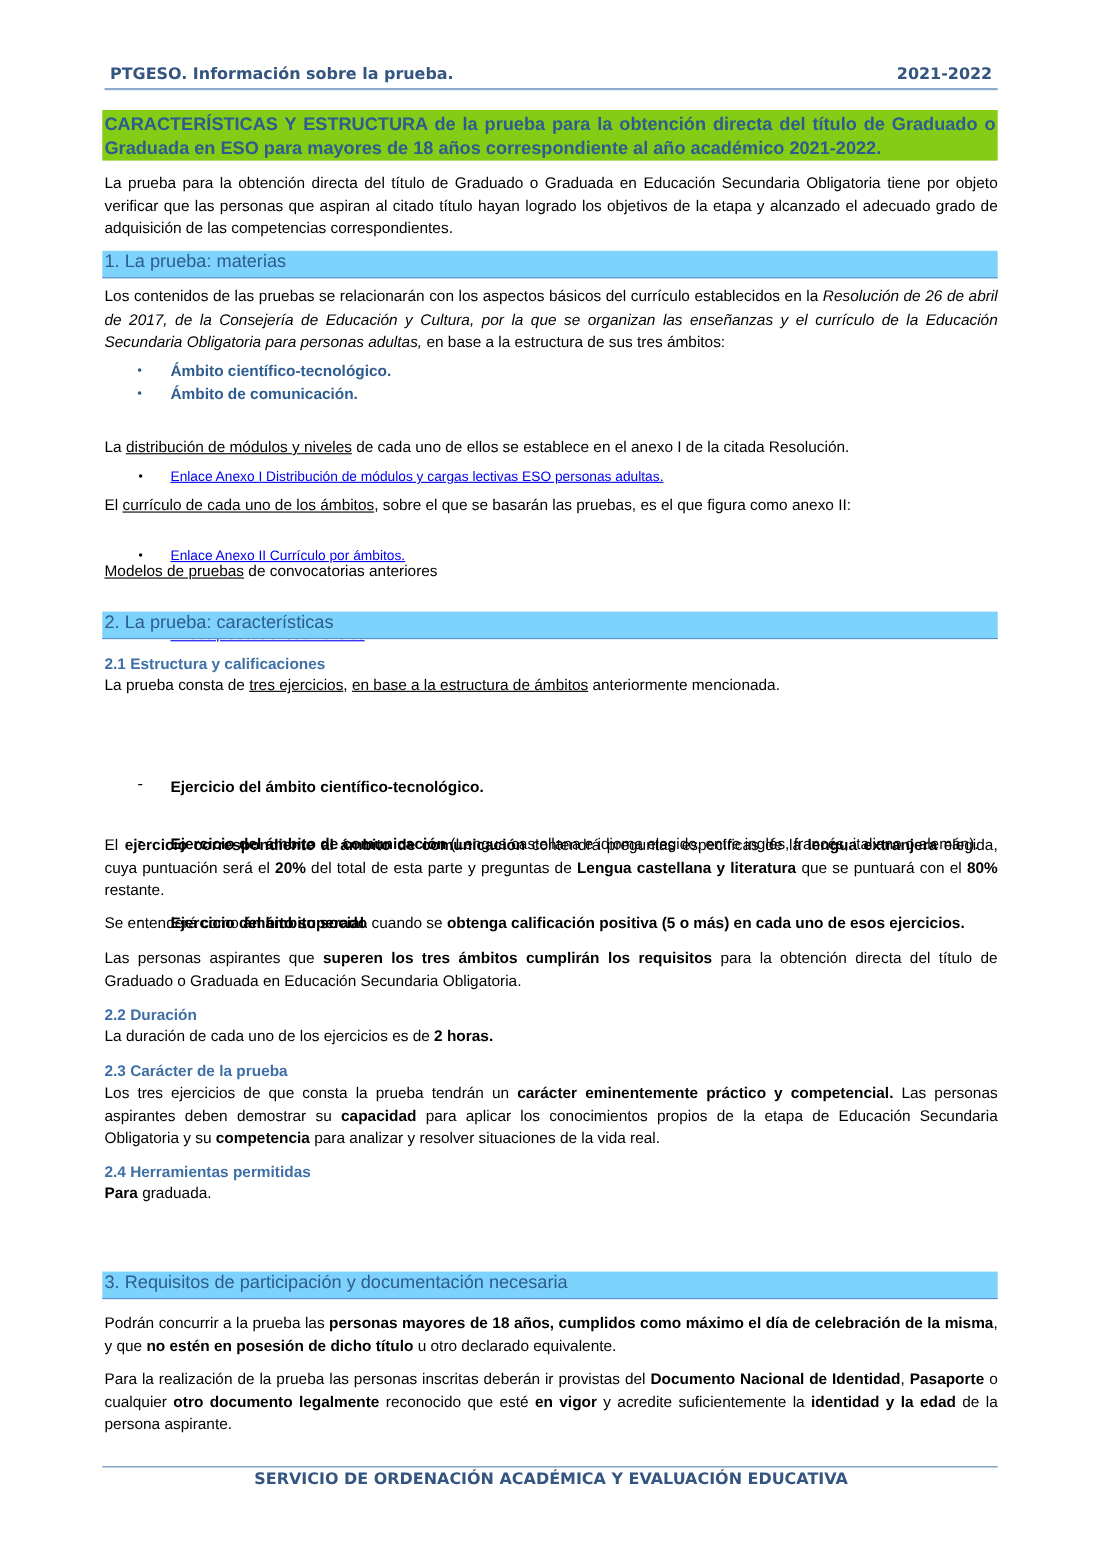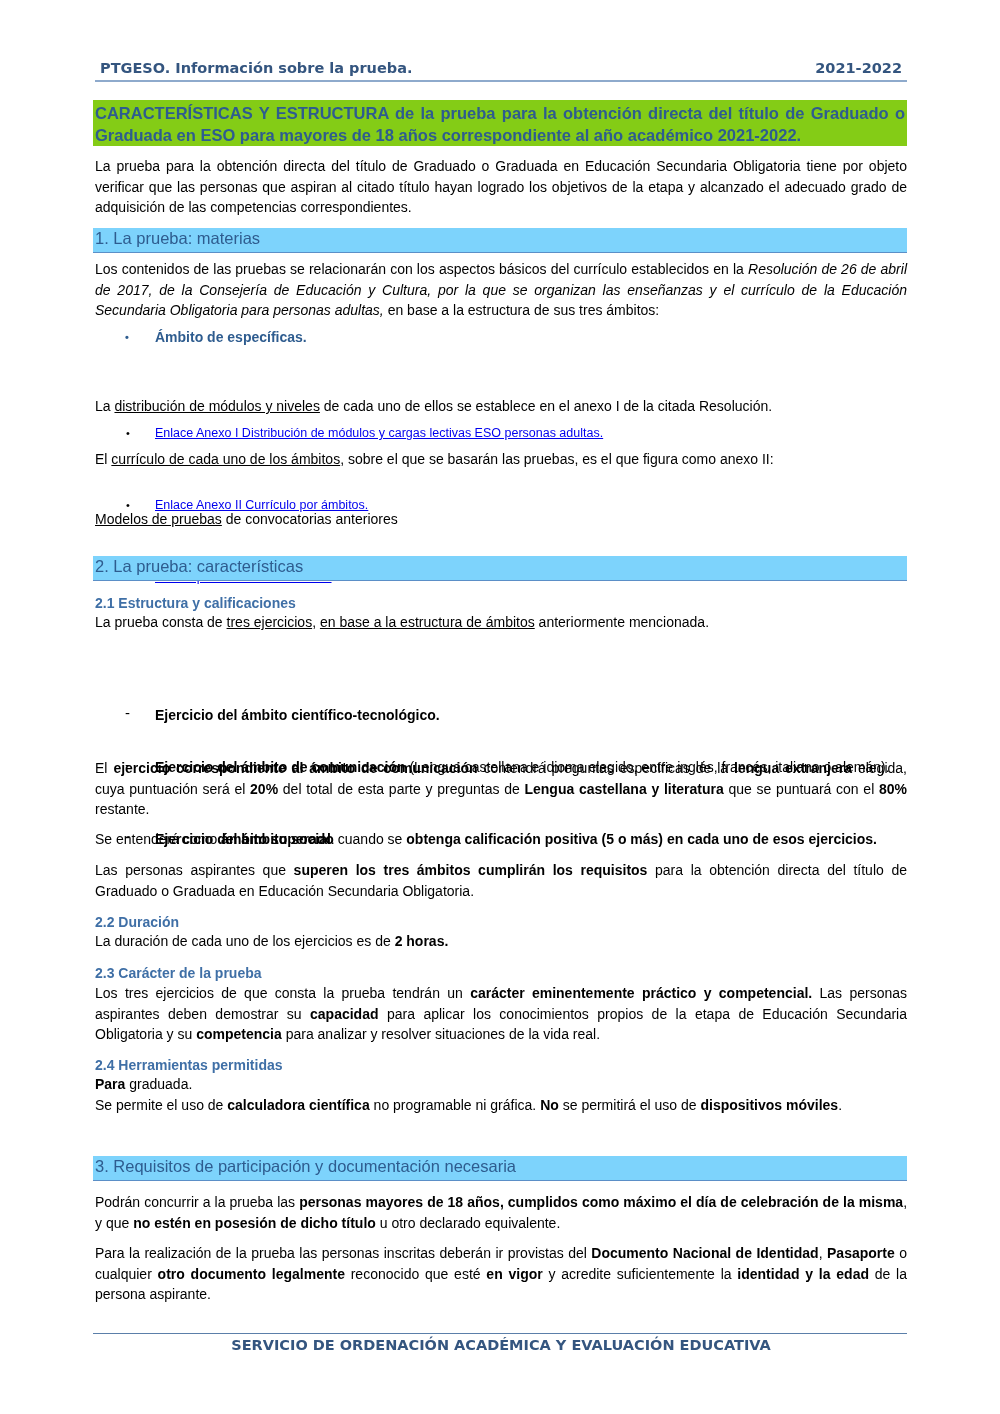--- a/index.html
+++ b/index.html
@@ -49,21 +49,22 @@
 <div class="abs body-text" style="top:156px;">La prueba para la obtención directa del título de Graduado o Graduada en Educación Secundaria Obligatoria tiene por objeto verificar que las personas que aspiran al citado título hayan logrado los objetivos de la etapa y alcanzado el adecuado grado de adquisición de las competencias correspondientes.</div>
 
 <div class="sec" style="top:228px;">
     <span>1. La prueba: materias</span>
   </div>
 
 <div class="abs body-text" style="top:259px;"><span>Los contenidos de las pruebas se relacionarán con los aspectos básicos del currículo establecidos en la </span><i>Resolución de 26 de abril de 2017, de la Consejería de Educación y Cultura, por la que se organizan las enseñanzas y el currículo de la Educación Secundaria Obligatoria para personas adultas,</i><span> en base a la estructura de sus tres ámbitos:</span></div>
 
 <div class="abs" style="top:327px;">
   <ul class="blue">
-    <li>Ámbito de específicas.</li>
+    <li>Ámbito científico-tecnológico.</li>
+    <li>Ámbito de comunicación.</li>
   </ul>
 </div>
 
 <div class="abs body-text" style="top:396px;"><span>La </span><u>distribución de módulos y niveles</u><span> de cada uno de ellos se establece en el anexo I de la citada Resolución.</span></div>
 <div class="abs link-row" style="top:423px;"><a href="#">Enlace Anexo I Distribución de módulos y cargas lectivas ESO personas adultas.</a></div>
 
 <div class="abs body-text" style="top:449px;"><span>El </span><u>currículo de cada uno de los ámbitos</u><span>, sobre el que se basarán las pruebas, es el que figura como anexo II:</span></div>
 <div class="abs link-row" style="top:475px;"><a href="#">Enlace Anexo II Currículo por ámbitos.</a></div>
 
 <div class="abs body-text" style="top:473px;margin-top:36px;"><u>Modelos de pruebas</u><span> de convocatorias anteriores</span></div>
@@ -88,21 +89,20 @@
 
 <div class="abs sub" style="top:912px;">2.2 Duración</div>
 <div class="abs body-text" style="top:931px;"><span>La duración de cada uno de los ejercicios es de </span><b>2 horas.</b></div>
 
 <div class="abs sub" style="top:963px;">2.3 Carácter de la prueba</div>
 <div class="abs body-text" style="top:983px;"><span>Los tres ejercicios de que consta la prueba tendrán un </span><b>carácter eminentemente práctico y competencial.</b><span> Las personas aspirantes deben demostrar su </span><b>capacidad</b><span> para aplicar los conocimientos propios de la etapa de Educación Secundaria Obligatoria y su </span><b>competencia</b><span> para analizar y resolver situaciones de la vida real.</span></div>
 
 <div class="abs sub" style="top:1055px;">2.4 Herramientas permitidas</div>
 <div class="abs body-text" style="top:1074px;">
   <div><b>Para</b><span> graduada.</span></div>
-  <div><span>Se permite el uso de </span><b>calculadora científica</b><span> no programable ni gráfica. </span><b>No</b><span> se permitirá el uso de </span><b>dispositivos móviles</b><span>.</span></div>
 </div>
 
 <div class="sec" style="top:1156px;">
     <span>3. Requisitos de participación y documentación necesaria</span>
   </div>
 
 <div class="abs body-text" style="top:1192px;"><span>Podrán concurrir a la prueba las </span><b>personas mayores de 18 años, cumplidos como máximo el día de celebración de la misma</b><span>, y que </span><b>no estén en posesión de dicho título</b><span> u otro declarado equivalente.</span></div>
 
 <div class="abs body-text" style="top:1243px;"><span>Para la realización de la prueba las personas inscritas deberán ir provistas del </span><b>Documento Nacional de Identidad</b><span>, </span><b>Pasaporte</b><span> o cualquier </span><b>otro documento legalmente</b><span> reconocido que esté </span><b>en vigor</b><span> y acredite suficientemente la </span><b>identidad y la edad</b><span> de la persona aspirante.</span></div>
 

